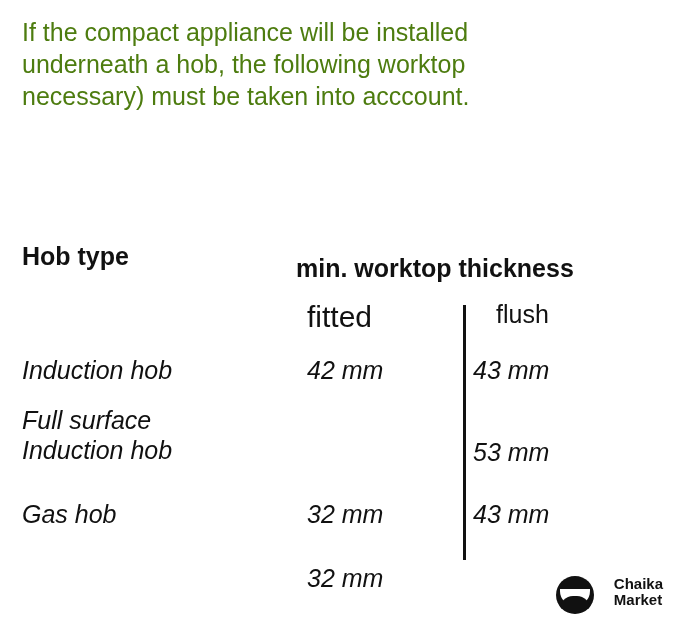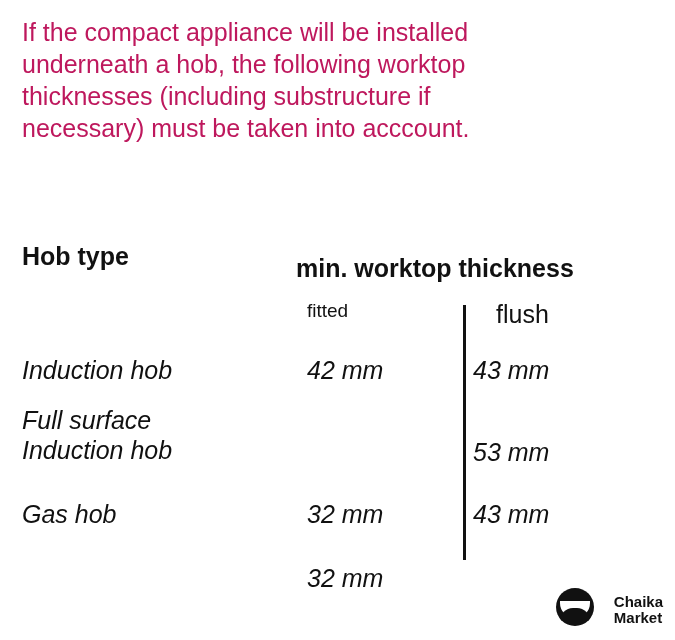--- a/index.html
+++ b/index.html
@@ -21,21 +21,21 @@
     height: 640px;
     box-sizing: border-box;
   }
   .intro {
     position: absolute;
     left: 22px;
     top: 16px;
     width: 620px;
     font-size: 25px;
     line-height: 1.28;
-    color: #be185d;
+    color: #4d7c0f;
   }
   .intro div {
     white-space: nowrap;
   }
   .table-wrap {
     position: absolute;
     left: 0;
     top: 242px;
     width: 675px;
   }
@@ -60,21 +60,21 @@
     white-space: nowrap;
   }
   .subhdr {
     position: relative;
     height: 48px;
   }
   .subhdr .fitted {
     position: absolute;
     left: 307px;
     top: 6px;
-    font-size: 19px;
+    font-size: 30px;
   }
   .subhdr .flush {
     position: absolute;
     left: 496px;
     top: 6px;
     font-size: 25px;
   }
   .divider {
     position: absolute;
     left: 463px;
@@ -119,23 +119,23 @@
   .row.single .v-flush {
     top: 14px;
   }
   .row.two-line .v-fitted,
   .row.two-line .v-flush {
     top: 32px;
   }
   .watermark {
     position: absolute;
     right: 12px;
-    bottom: 14px;
+    bottom: 26px;
     display: flex;
-    align-items: flex-end;
+    align-items: flex-start;
     gap: 20px;
   }
   .watermark .wm-mark {
     width: 38px;
     height: 38px;
     border-radius: 50%;
     background: #111111;
     position: relative;
     overflow: hidden;
     flex: 0 0 auto;
@@ -168,21 +168,20 @@
   }
 </style>
 </head>
 <body>
 
 <div class="page">
 
   <div class="intro">
     <div>If the compact appliance will be installed</div>
     <div>underneath a hob, the following worktop</div>
-    <div>thicknesses (including substructure if</div>
     <div>necessary) must be taken into acccount.</div>
   </div>
 
   <div class="divider"></div>
 
   <div class="table-wrap">
 
     <div class="hdr">
       <span class="hob-type">Hob type</span>
       <span class="min-thick">min. worktop thickness</span>

